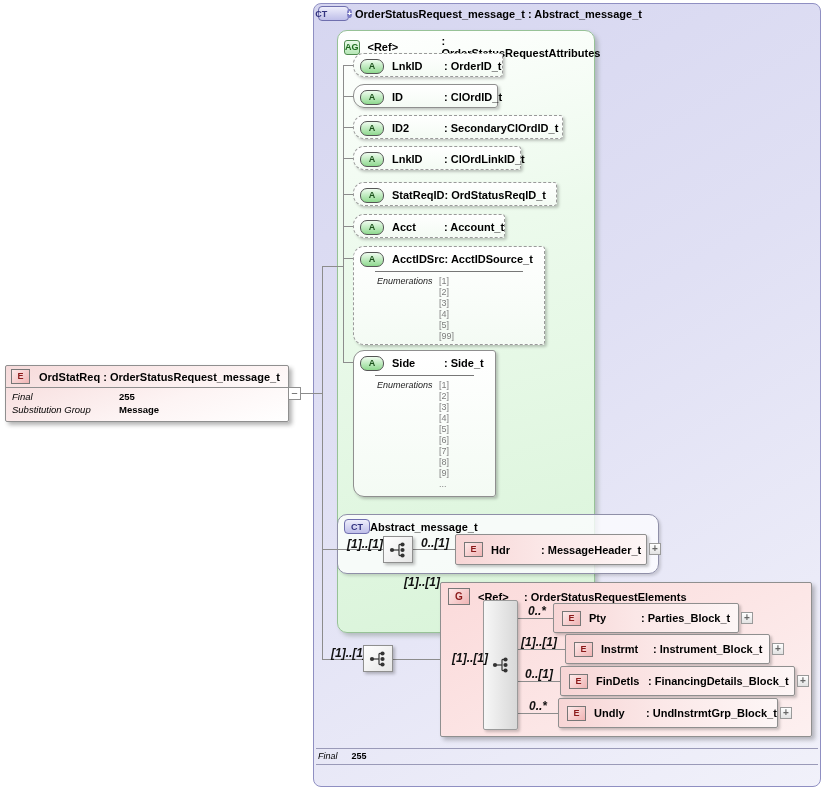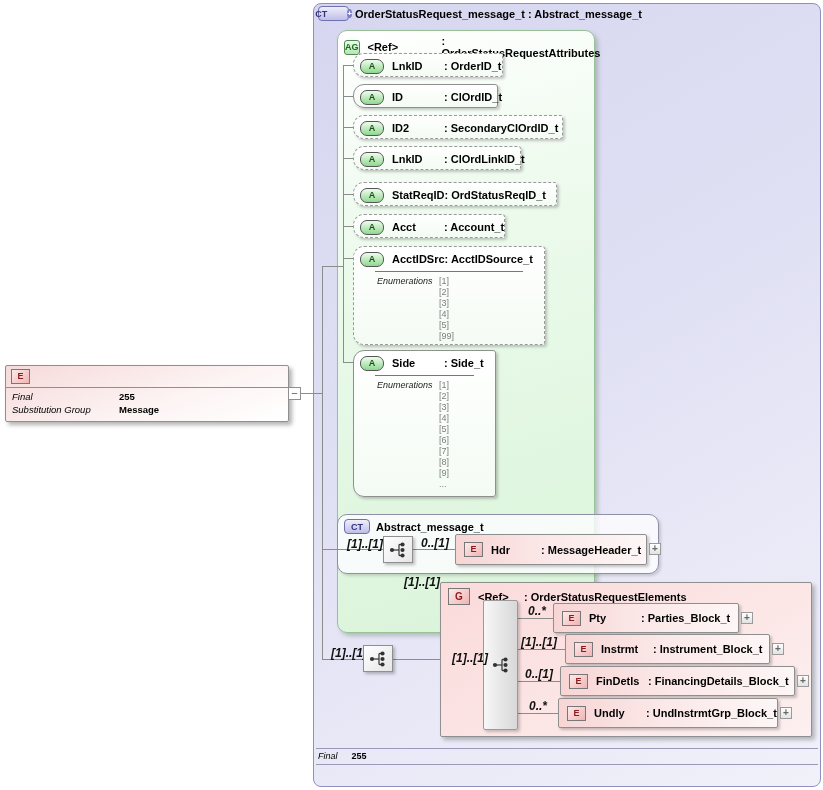--- a/index.html
+++ b/index.html
@@ -37,21 +37,21 @@
   
   .elem-main{background:linear-gradient(160deg,#f6dada 0%,#fdf4f4 60%,#ffffff 100%);border:1px solid #8f8f8f;border-radius:2px;box-shadow:3px 3px 4px rgba(0,0,0,0.3);}
   .elem-title-row{display:flex;align-items:center;height:21px;padding-left:5px;font-size:11px;font-weight:bold;border-bottom:1px solid #8f8f8f;white-space:nowrap;}
   .elem-title-row .t{margin-left:9px;}
   .detail-row{display:flex;font-size:9.5px;line-height:13px;padding-left:6px;}
   .detail-row .lbl{font-style:italic;width:107px;flex:0 0 auto;}
   .detail-row .val{font-weight:bold;}
   
   .soft-box{border:1px solid #8f8fa8;border-radius:10px;background:rgba(253,253,255,0.8);box-shadow:2px 2px 3px rgba(0,0,0,0.15);}
   .soft-head{display:flex;align-items:center;padding:4px 0 0 6px;font-size:11px;font-weight:bold;}
-  .soft-head .t{margin-left:6px;}
+  .soft-head .t{}
   
   .group-box{border:1px solid #8f8f8f;border-radius:2px;background:linear-gradient(150deg,#fbdada 0%,#fce7e7 60%,#fdf0f0 100%);box-shadow:3px 3px 4px rgba(0,0,0,0.25);}
   .g-head{display:flex;align-items:center;padding:5px 0 0 7px;font-size:11px;font-weight:bold;}
   .g-head .ref{margin-left:8px;width:46px;flex:0 0 auto;}
   .model-bar{background:linear-gradient(90deg,#f7f7f7,#d8d8d8);border:1px solid #9a9a9a;border-radius:2px;box-shadow:2px 2px 3px rgba(0,0,0,0.2);display:flex;align-items:center;justify-content:center;}
   
   .seq-icon{background:linear-gradient(135deg,#ffffff,#e6e6e6);border:1px solid #8f8f8f;box-shadow:2px 2px 3px rgba(0,0,0,0.25);display:flex;align-items:center;justify-content:center;}
   .plus-box{width:12px;height:12px;background:linear-gradient(180deg,#ffffff,#e2e2e2);border:1px solid #9a9a9a;color:#666;font-size:10px;line-height:10px;text-align:center;font-weight:bold;}
   .minus-box{width:13px;height:13px;background:#fff;border:1px solid #8f8f8f;color:#555;font-size:11px;line-height:11px;text-align:center;}
   
@@ -117,20 +117,21 @@
   <div class="hline" style="left:322px;top:659px;width:41px;"></div>
   <div class="hline" style="left:393px;top:659px;width:47px;"></div>
   <div class="hline" style="left:518px;top:618px;width:35px;"></div>
   <div class="hline" style="left:518px;top:649px;width:47px;"></div>
   <div class="hline" style="left:518px;top:681px;width:42px;"></div>
   <div class="hline" style="left:518px;top:713px;width:40px;"></div>
 
   <div class="abs elem-main" style="left:5px;top:365px;width:284px;height:57px;">
     <div class="elem-title-row">
       <span class="e-badge">E</span>
+      <span class="t">OrdStatReq : OrderStatusRequest_message_t</span>
     </div>
     <div style="padding-top:2px;">
       <div class="detail-row">
         <span class="lbl">Final</span>
         <span class="val">255</span>
       </div>
       <div class="detail-row">
         <span class="lbl">Substitution Group</span>
         <span class="val">Message</span>
       </div>

